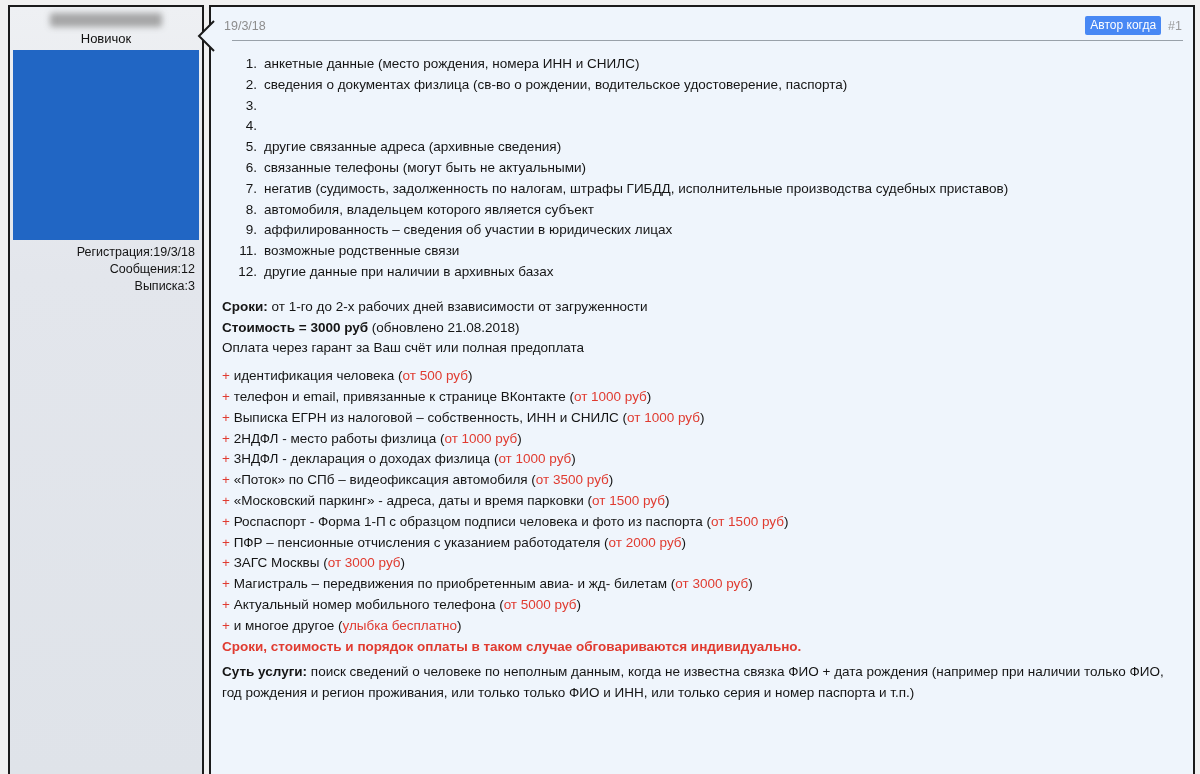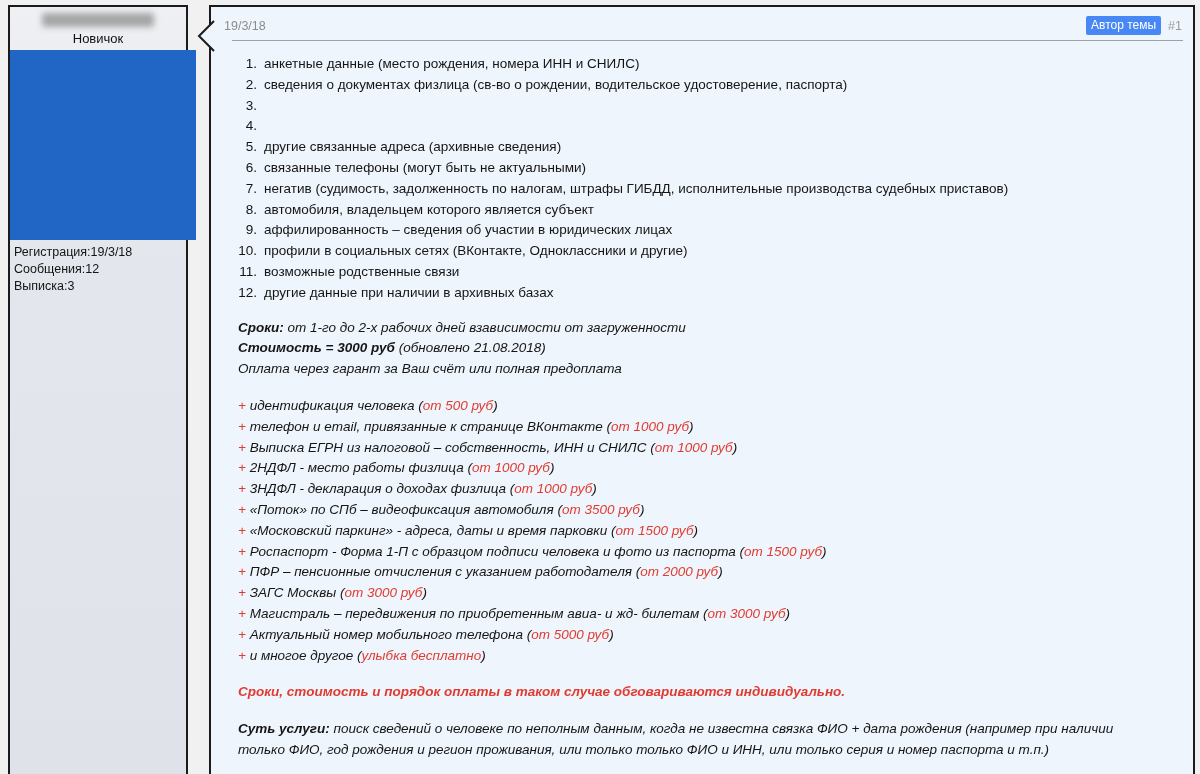--- a/index.html
+++ b/index.html
@@ -9,36 +9,36 @@
   }
   html,body{margin:0;padding:0;}
   body{
     width:1200px;height:774px;position:relative;overflow:hidden;
     background:#f1f1f1;
     font-family:"Liberation Sans", sans-serif;
     color:#151515;
   }
   
   .sidebar{
-    position:absolute;left:8px;top:5px;width:180px;height:769px;
+    position:absolute;left:8px;top:5px;width:196px;height:769px;
     box-sizing:border-box;border:2px solid var(--border);border-bottom:none;
     background:linear-gradient(180deg,#eef0f3 0%,#e3e6ec 35%,#dfe3e9 100%);
   }
   .blur-name{
     width:112px;height:14px;margin:6px auto 0;
     background:#949494;border-radius:2px;filter:blur(3px);opacity:.8;
   }
   .user-title{
     text-align:center;font-size:13px;margin-top:4px;color:#111;
   }
   .avatar{
     width:186px;height:190px;margin:4px auto 0;background:#2166c4;
   }
   .stats{margin-top:3px;font-size:12.5px;color:#141414;}
-  .stat-row{display:flex;justify-content:flex-start;padding:1.5px 7px 1.5px 4px;}
+  .stat-row{display:flex;justify-content:flex-end;padding:1.5px 7px 1.5px 4px;}
   .stat-label{}
   .stat-value{text-align:right;}
   
   .post{
     position:absolute;left:209px;top:5px;width:986px;height:769px;
     box-sizing:border-box;border:2px solid var(--border);border-bottom:none;
     background:var(--postbg);
   }
   .arrow{
     position:absolute;left:-15px;top:12px;width:19px;height:34px;
@@ -54,21 +54,21 @@
   .post-num{color:#9a9a9a;font-size:12.5px;margin-left:7px;text-decoration:none;}
   .divider{border:none;border-top:1px solid #99a1a9;margin:0 10px 0 21px;}
   
   .content{
     font-size:13.5px;line-height:20.8px;color:#151515;
     padding:0 16px 0 11px;
   }
   ol.numbered{list-style:none;margin:13px 0 0 0;padding:0;}
   ol.numbered li{display:flex;}
   ol.numbered .num{width:35px;text-align:right;margin-right:7px;flex:none;}
-  .para{margin:16px;font-style:italic;}
+  .para{margin:0;}
   .info{margin-top:14px;}
   .services{margin-top:7px;}
   .summary{margin-top:5px;}
   .bold{font-weight:bold;}
   .red{color:var(--red);}
   .footer-red{margin-top:0;font-weight:bold;color:var(--red);}
 </style>
 </head>
 <body>
 
@@ -92,21 +92,21 @@
     </div>
 </div>
 
 <div class="post">
   <svg class="arrow" viewBox="0 0 19 34" xmlns="http://www.w3.org/2000/svg">
     <path d="M18,2 L3,17 L18,32" fill="#eff5fc" stroke="#1b1b1b" stroke-width="2"></path>
   </svg>
 
   <div class="post-header">
     <a class="post-date">19/3/18</a>
-    <a class="badge" style="background: rgb(72, 136, 244);">Автор темы</a>
+    <a class="badge" style="background: rgb(72, 136, 244);">Автор когда</a>
     <a class="post-num">#1</a>
   </div>
   <hr class="divider">
 
   <div class="content">
     <ol class="numbered">
         <li>
           <span class="num">1.</span>
           <span>анкетные данные (место рождения, номера ИНН и СНИЛС)</span>
         </li>
@@ -134,24 +134,20 @@
         </li>
         <li>
           <span class="num">8.</span>
           <span>автомобиля, владельцем которого является субъект</span>
         </li>
         <li>
           <span class="num">9.</span>
           <span>аффилированность – сведения об участии в юридических лицах</span>
         </li>
         <li>
-          <span class="num">10.</span>
-          <span>профили в социальных сетях (ВКонтакте, Одноклассники и другие)</span>
-        </li>
-        <li>
           <span class="num">11.</span>
           <span>возможные родственные связи</span>
         </li>
         <li>
           <span class="num">12.</span>
           <span>другие данные при наличии в архивных базах</span>
         </li>
       </ol>
 
     <div class="para info">

